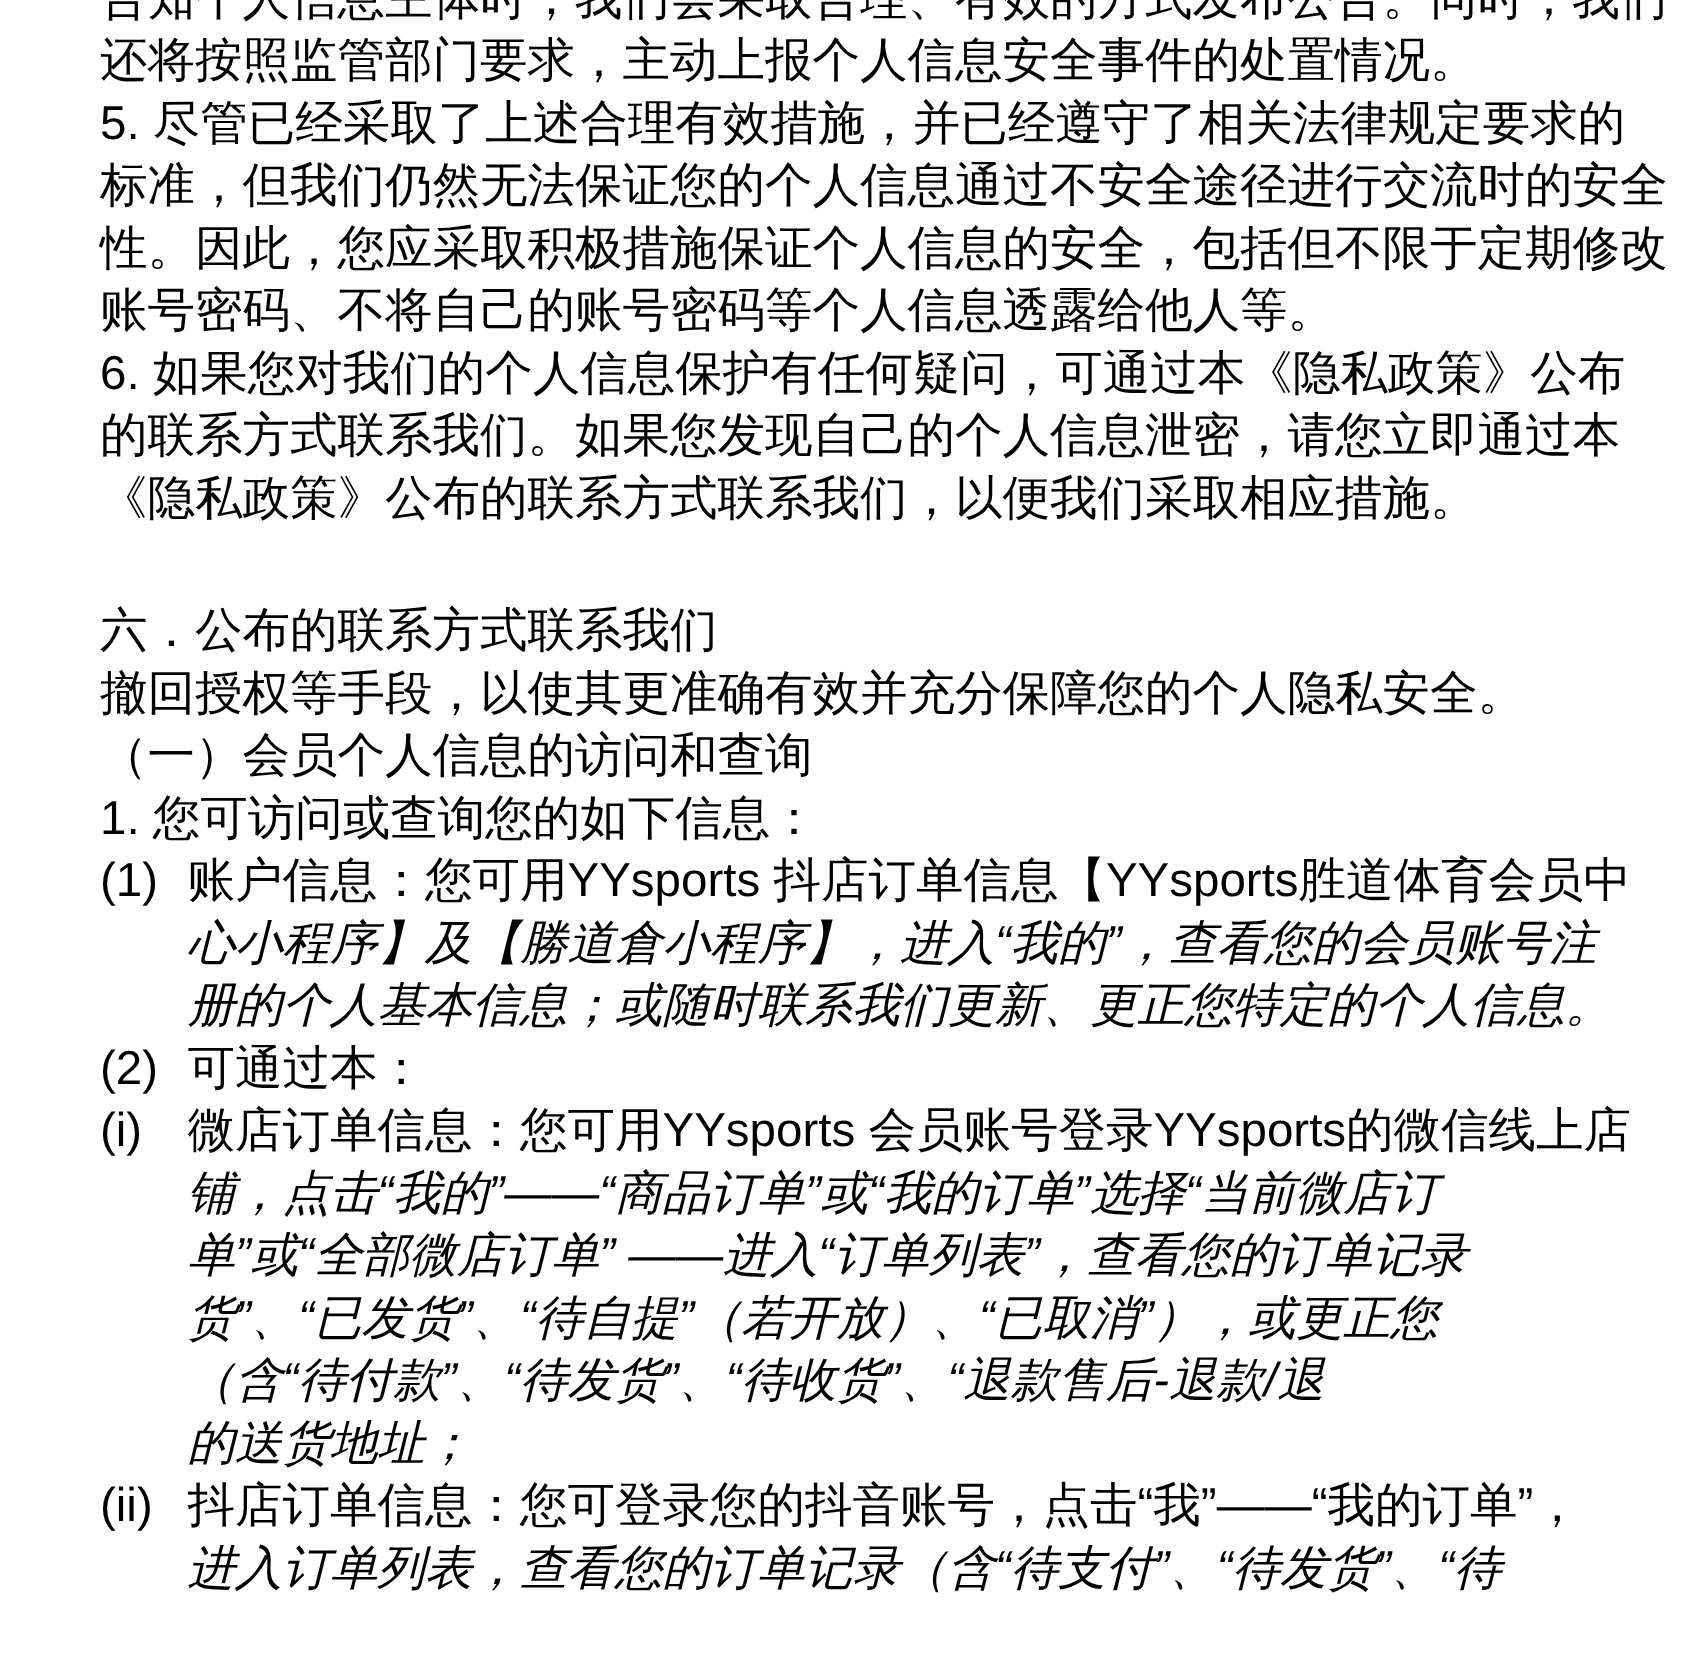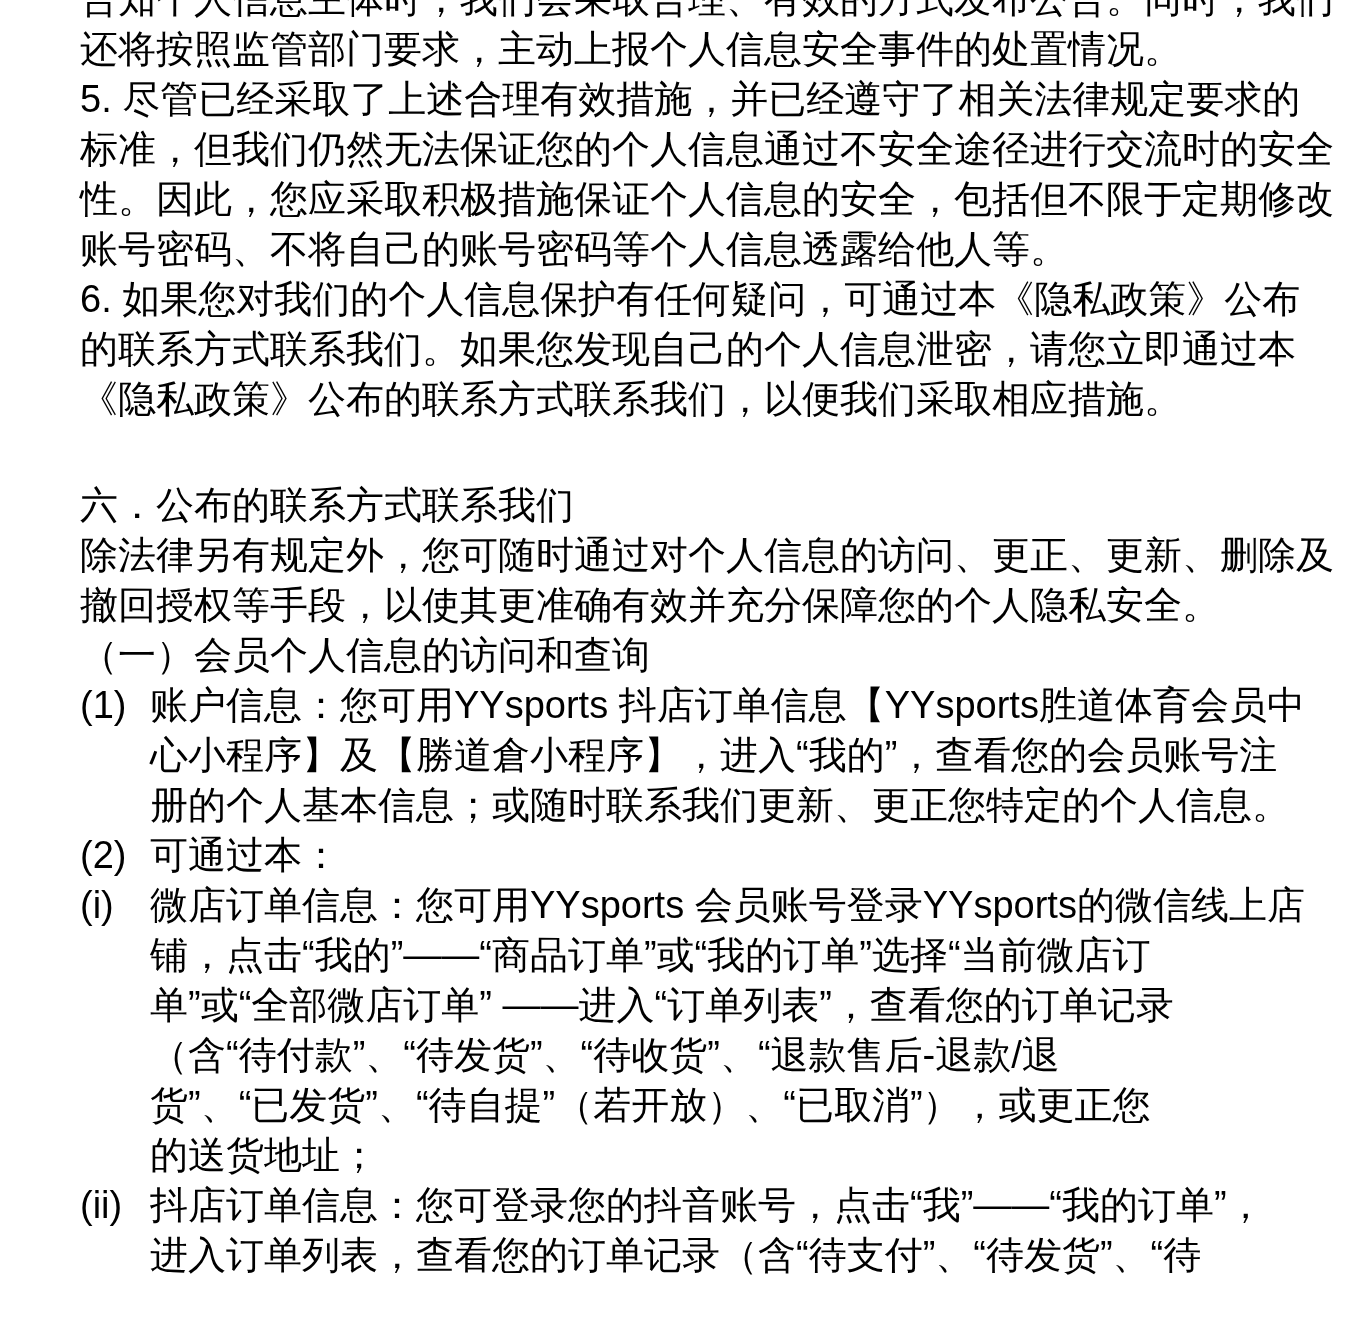--- a/index.html
+++ b/index.html
@@ -12,54 +12,54 @@
   }
   .doc {
     margin: -26px 70px 0 80px;
     font-size: 38px;
     line-height: 50px;
     color: #000000;
     font-weight: 400;
   }
   .ln { height: 50px; white-space: nowrap; }
   .mk { display: inline-block; width: 70px; }
-  .cont { padding-left: 70px; }
+  .cont { padding-left: 70px; font-style: italic; }
   .sp { height: 56px; }
 </style>
 </head>
 <body>
 
 <div class="doc">
 
   <div class="ln"><span>告知个人信息主体时，我们会采取合理、有效的方式发布公告。同时，我们</span></div>
   <div class="ln"><span>还将按照监管部门要求，主动上报个人信息安全事件的处置情况。</span></div>
   <div class="ln"><span>5. 尽管已经采取了上述合理有效措施，并已经遵守了相关法律规定要求的</span></div>
   <div class="ln"><span>标准，但我们仍然无法保证您的个人信息通过不安全途径进行交流时的安全</span></div>
   <div class="ln"><span>性。因此，您应采取积极措施保证个人信息的安全，包括但不限于定期修改</span></div>
   <div class="ln"><span>账号密码、不将自己的账号密码等个人信息透露给他人等。</span></div>
   <div class="ln"><span>6. 如果您对我们的个人信息保护有任何疑问，可通过本《隐私政策》公布</span></div>
   <div class="ln"><span>的联系方式联系我们。如果您发现自己的个人信息泄密，请您立即通过本</span></div>
   <div class="ln"><span>《隐私政策》公布的联系方式联系我们，以便我们采取相应措施。</span></div>
 
   <div class="sp"></div>
 
   <div class="ln"><span>六．公布的联系方式联系我们</span></div>
-  <div class="ln"><span>除法律另有规定外，您可随时通过对个人信息的访问、更正、更新、删除及</span></div>
   <div class="ln"><span>撤回授权等手段，以使其更准确有效并充分保障您的个人隐私安全。</span></div>
   <div class="ln"><span>（一）会员个人信息的访问和查询</span></div>
+  <div class="ln"><span>1. 您可访问或查询您的如下信息：</span></div>
 
   <div class="ln"><span class="mk">(1)</span><span>账户信息：您可用YYsports 抖店订单信息【YYsports胜道体育会员中</span></div>
   <div class="ln cont"><span>心小程序】及【勝道倉小程序】，进入“我的”，查看您的会员账号注</span></div>
   <div class="ln cont"><span>册的个人基本信息；或随时联系我们更新、更正您特定的个人信息。</span></div>
 
   <div class="ln"><span class="mk">(2)</span><span>可通过本：</span></div>
 
   <div class="ln"><span class="mk">(i)</span><span>微店订单信息：您可用YYsports 会员账号登录YYsports的微信线上店</span></div>
   <div class="ln cont"><span>铺，点击“我的”——“商品订单”或“我的订单”选择“当前微店订</span></div>
   <div class="ln cont"><span>单”或“全部微店订单” ——进入“订单列表”，查看您的订单记录</span></div>
+  <div class="ln cont"><span>货”、“已发货”、“待自提”（若开放）、“已取消”），或更正您</span></div>
   <div class="ln cont"><span>（含“待付款”、“待发货”、“待收货”、“退款售后-退款/退</span></div>
-  <div class="ln cont"><span>货”、“已发货”、“待自提”（若开放）、“已取消”），或更正您</span></div>
   <div class="ln cont"><span>的送货地址；</span></div>
 
   <div class="ln"><span class="mk">(ii)</span><span>抖店订单信息：您可登录您的抖音账号，点击“我”——“我的订单”，</span></div>
   <div class="ln cont"><span>进入订单列表，查看您的订单记录（含“待支付”、“待发货”、“待</span></div>
 
 </div>
 
 </body></html>

